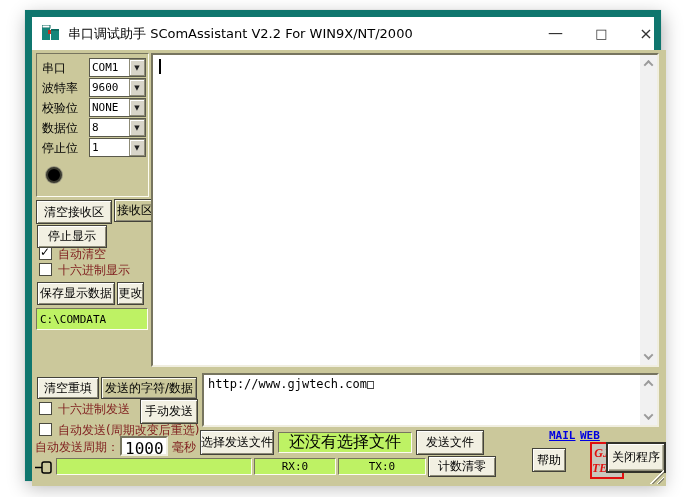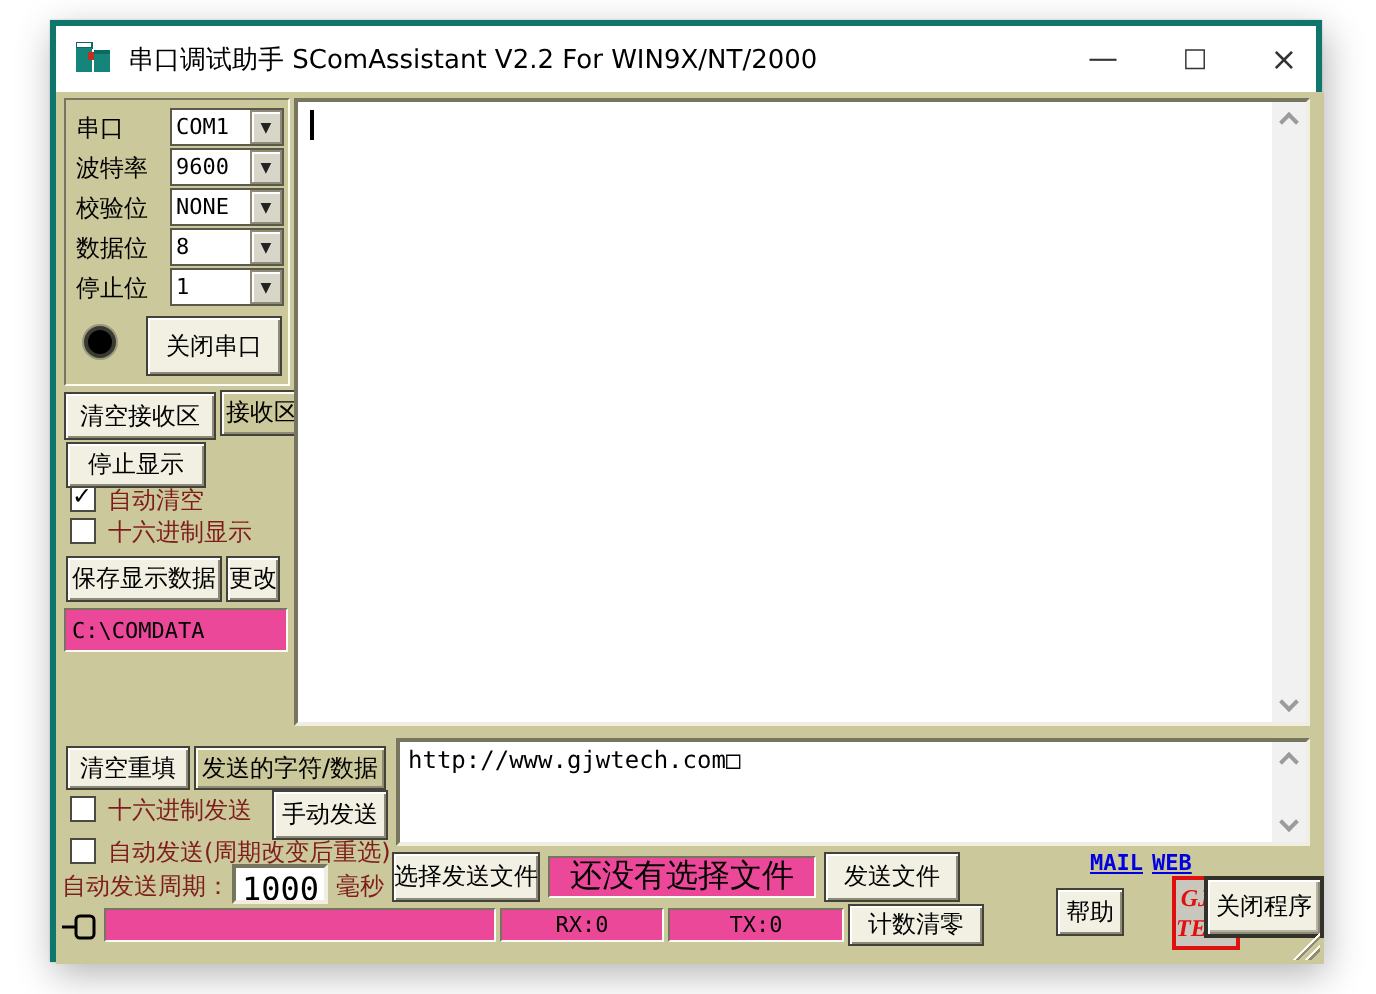--- a/index.html
+++ b/index.html
@@ -1,20 +1,20 @@
 <!DOCTYPE html>
 <html><head>
 <meta charset="utf-8">
 <style>
   html,body{margin:0;padding:0;background:#fff;font-family:"DejaVu Sans",sans-serif;}
   *{box-sizing:border-box;}
   .stage{position:relative;width:688px;height:497px;background:#fff;overflow:hidden;}
 
   .window{position:absolute;left:25px;top:10px;width:636px;height:471px;
-    border:3px solid #0f766e;background:#cbc89b;
+    border:7px solid #0f766e;background:#cbc89b;
     box-shadow:2px 6px 18px rgba(0,0,0,.30), 0 0 1px rgba(0,0,0,.2);}
 
   
   .titlebar{position:absolute;left:0;top:0;width:100%;height:33px;background:#ffffff;}
   .app-icon{position:absolute;left:10px;top:8px;width:18px;height:16px;}
   .title-text{position:absolute;left:36px;top:8px;font-size:13px;color:#000;white-space:nowrap;}
   .win-btn{position:absolute;top:0;width:45px;height:32px;display:flex;align-items:center;justify-content:center;
     font-size:14px;color:#333;background:transparent;}
   .win-btn.min{left:501px;font-size:15px;}
   .win-btn.max{left:547px;font-size:13px;}
@@ -23,21 +23,21 @@
   
   .client{position:absolute;left:0;top:33px;width:634px;height:436px;background:#cbc89b;}
 
   
   .btn3d{position:absolute;background:#f2f0e2;border:1px solid #43423a;
     box-shadow:inset 1px 1px 0 #ffffff, inset -1px -1px 0 #8d8b77;
     display:flex;align-items:center;justify-content:center;font-size:12px;color:#000;white-space:nowrap;cursor:default;}
   .raised{position:absolute;background:#cbc89b;border:1px solid #43423a;
     box-shadow:inset 1px 1px 0 #fdfcf2, inset -1px -1px 0 #8d8b77;
     display:flex;align-items:center;justify-content:center;font-size:12px;color:#000;white-space:nowrap;}
-  .sunken{position:absolute;background:#ec4899;border:1px solid;
+  .sunken{position:absolute;background:#bef264;border:1px solid;
     border-color:#77755f #fdfcf2 #fdfcf2 #77755f;
     font-size:11px;color:#000;display:flex;align-items:center;white-space:nowrap;}
   .whitebox{position:absolute;background:#ffffff;border:2px solid;
     border-color:#77755f #f0eee0 #f0eee0 #77755f;overflow:hidden;}
 
   .label{position:absolute;font-size:12px;color:#7f1d1d;white-space:nowrap;}
   .mono{font-family:"DejaVu Sans Mono",monospace;}
 
   
   .grp{position:absolute;left:4px;top:3px;width:113px;height:144px;border:1px solid;
@@ -125,21 +125,20 @@
         <div class="combo" style="top:64px;">
           <span class="cval">8</span>
           <span class="carr">▼</span>
         </div>
         <div class="combo" style="top:84px;">
           <span class="cval">1</span>
           <span class="carr">▼</span>
         </div>
 
         <div class="radio-ind"></div>
-        <div class="btn3d" style="left:40px;top:108px;width:68px;height:30px;">关闭串口</div>
       </div>
 
       <div class="btn3d" style="left:4px;top:150px;width:76px;height:24px;">清空接收区</div>
       <div class="raised" style="left:82px;top:149px;width:42px;height:23px;">接收区</div>
       <div class="btn3d" style="left:5px;top:175px;width:70px;height:23px;">停止显示</div>
 
       <div class="checkbox checked" style="left:7px;top:197px;">
         <span class="check">✓</span>
       </div>
       <div class="label" style="left:26px;top:196px;">自动清空</div>

